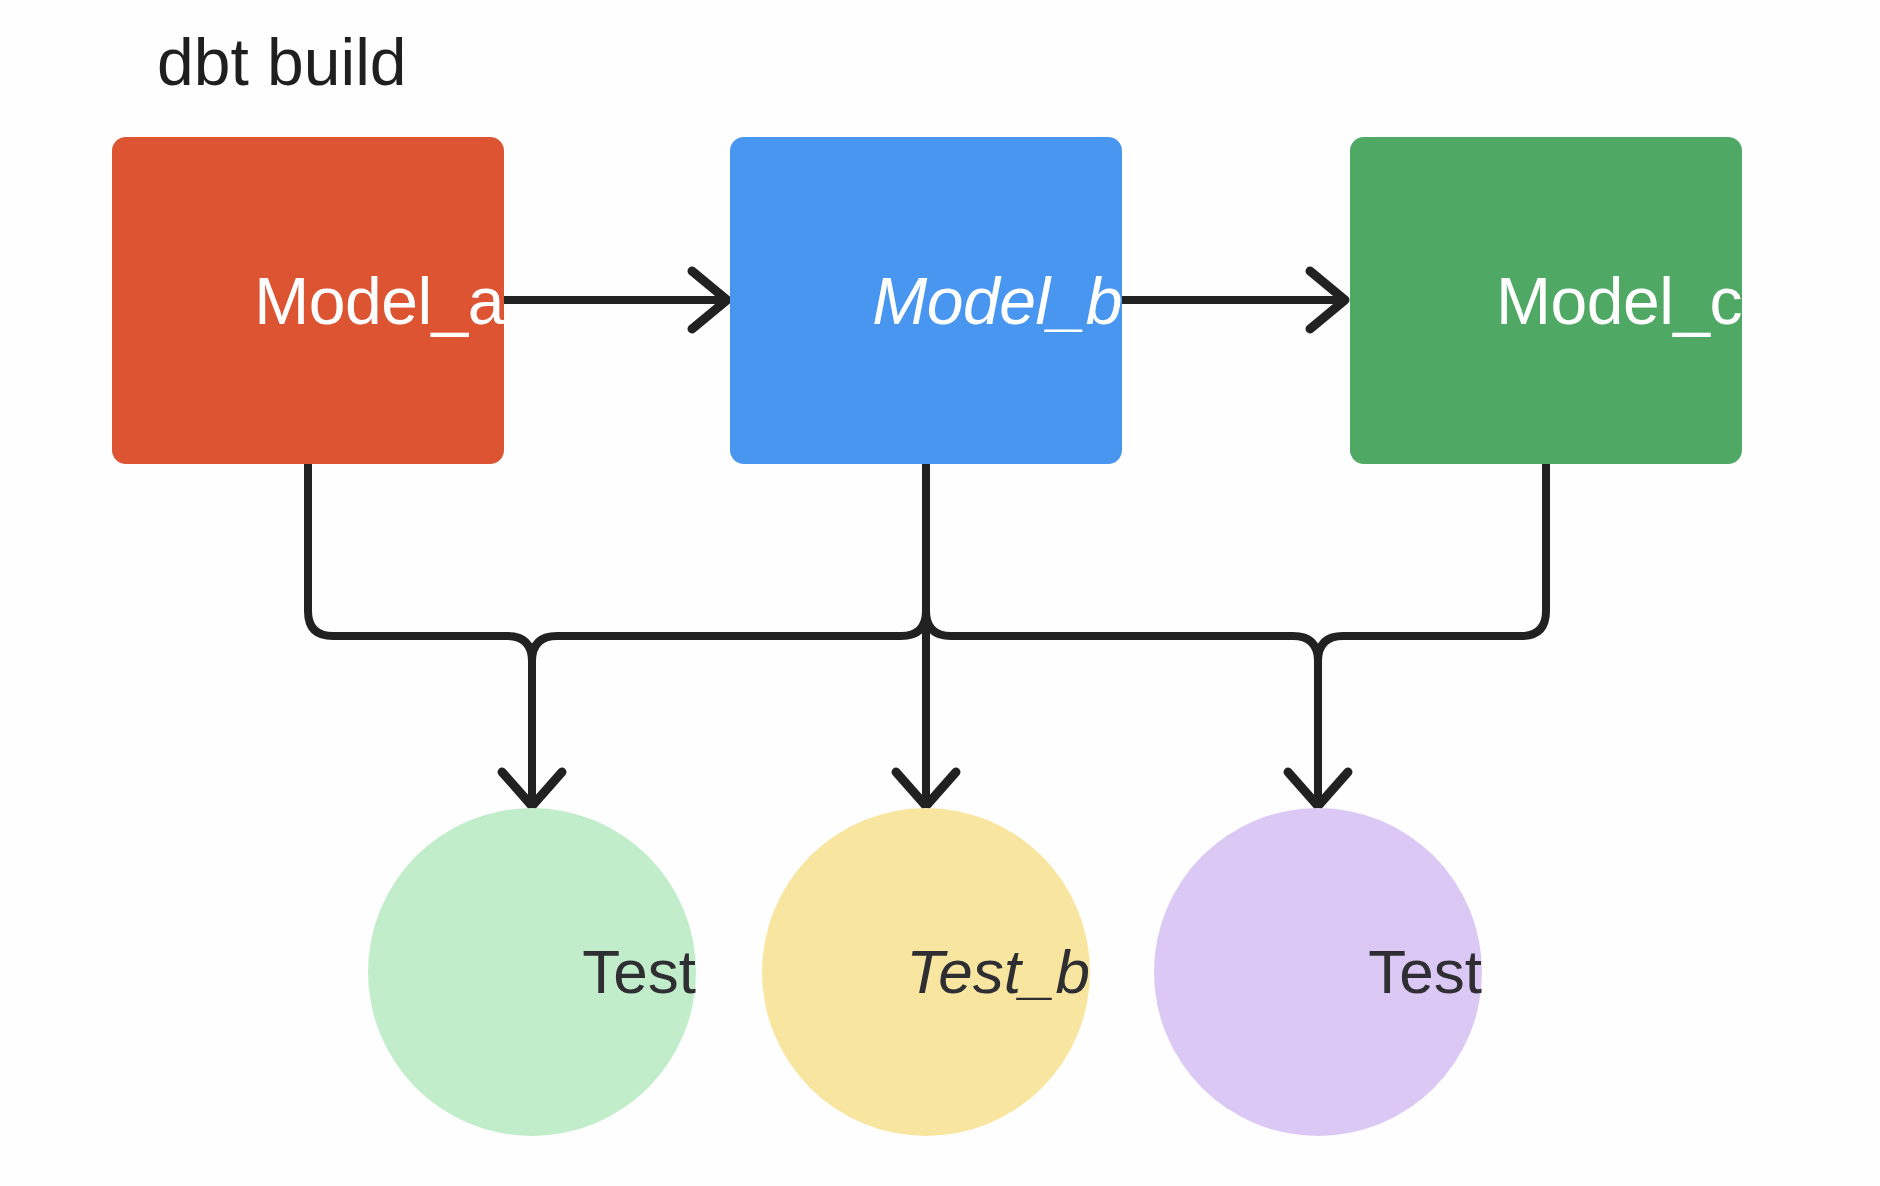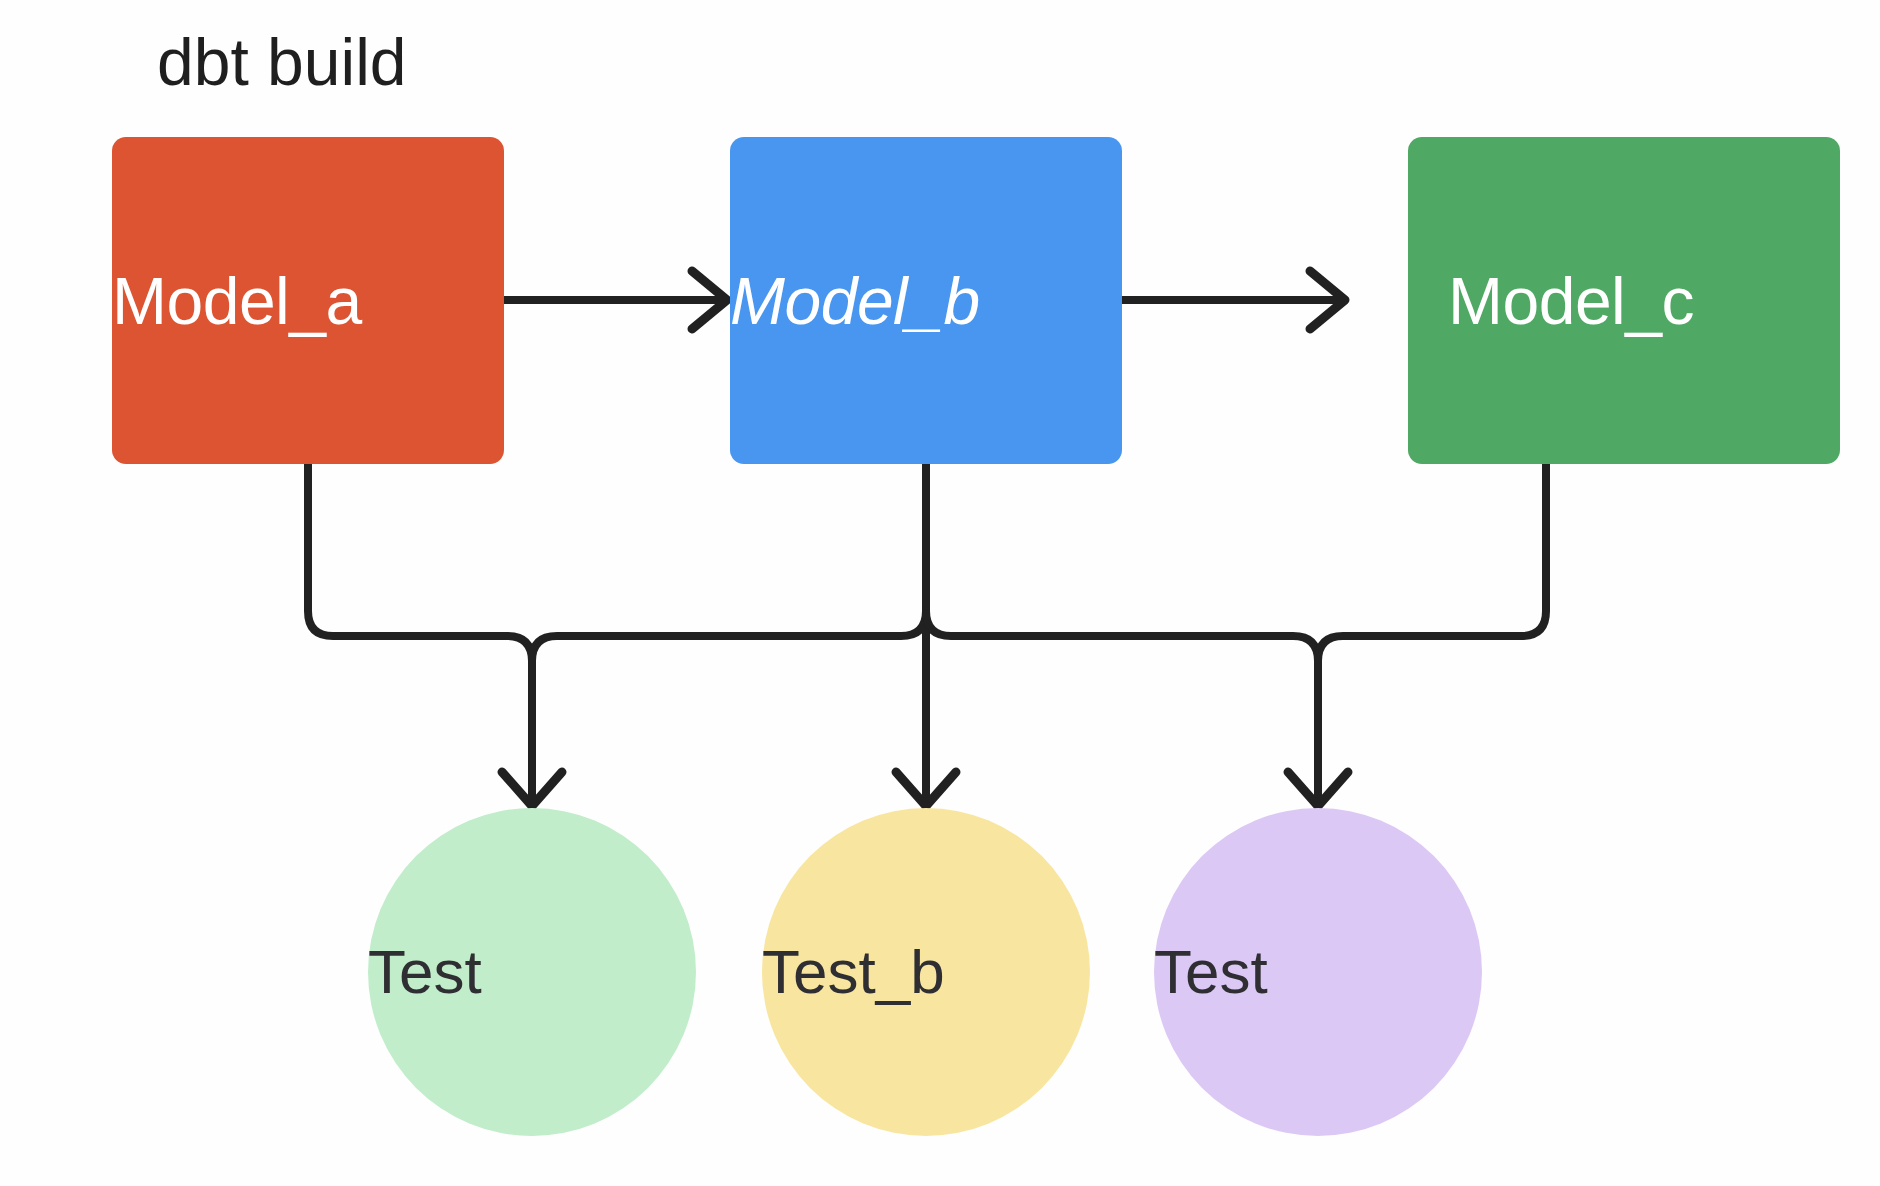--- a/index.html
+++ b/index.html
@@ -49,21 +49,21 @@
     fill: none;
     stroke: var(--line, #212121);
     stroke-width: 9;
     stroke-linecap: round;
     stroke-linejoin: round;
   }
   .node {
     position: absolute;
     display: flex;
     align-items: center;
-    justify-content: flex-start;
+    justify-content: flex-end;
   }
   .node.rect {
     width: 392px;
     height: 327px;
     border-radius: 14px;
     color: var(--node_text_light, #ffffff);
     font-size: 66px;
     font-weight: 500;
     letter-spacing: -0.5px;
   }
@@ -76,23 +76,23 @@
     font-weight: 500;
     text-align: center;
   }
   .node.circle .lines {
     display: flex;
     flex-direction: column;
     line-height: 104px;
   }
   #model-a { left: 112px;  top: 137px; background: var(--model_a, #dc5432); }
   #model-b { left: 730px;  top: 137px; background: var(--model_b, #4896f0); font-style: italic; }
-  #model-c { left: 1408px; top: 137px; background: var(--model_c, #4fa863); padding-left: 40px; }
+  #model-c { left: 1350px; top: 137px; background: var(--model_c, #4fa863); }
   #test-ab { left: 368px;  top: 808px; background: var(--test_ab, #c1edcb); }
-  #test-b  { left: 762px;  top: 808px; background: var(--test_b, #f8e6a0); }
+  #test-b  { left: 762px;  top: 808px; background: var(--test_b, #f8e6a0); font-style: italic; }
   #test-bc { left: 1154px; top: 808px; background: var(--test_bc, #dbc8f5); }
 </style>
 </head>
 <body>
 
 <div class="canvas">
 
   <div class="title">dbt build</div>
 
   <svg class="edges" viewBox="0 0 1880 1186" aria-hidden="true">

